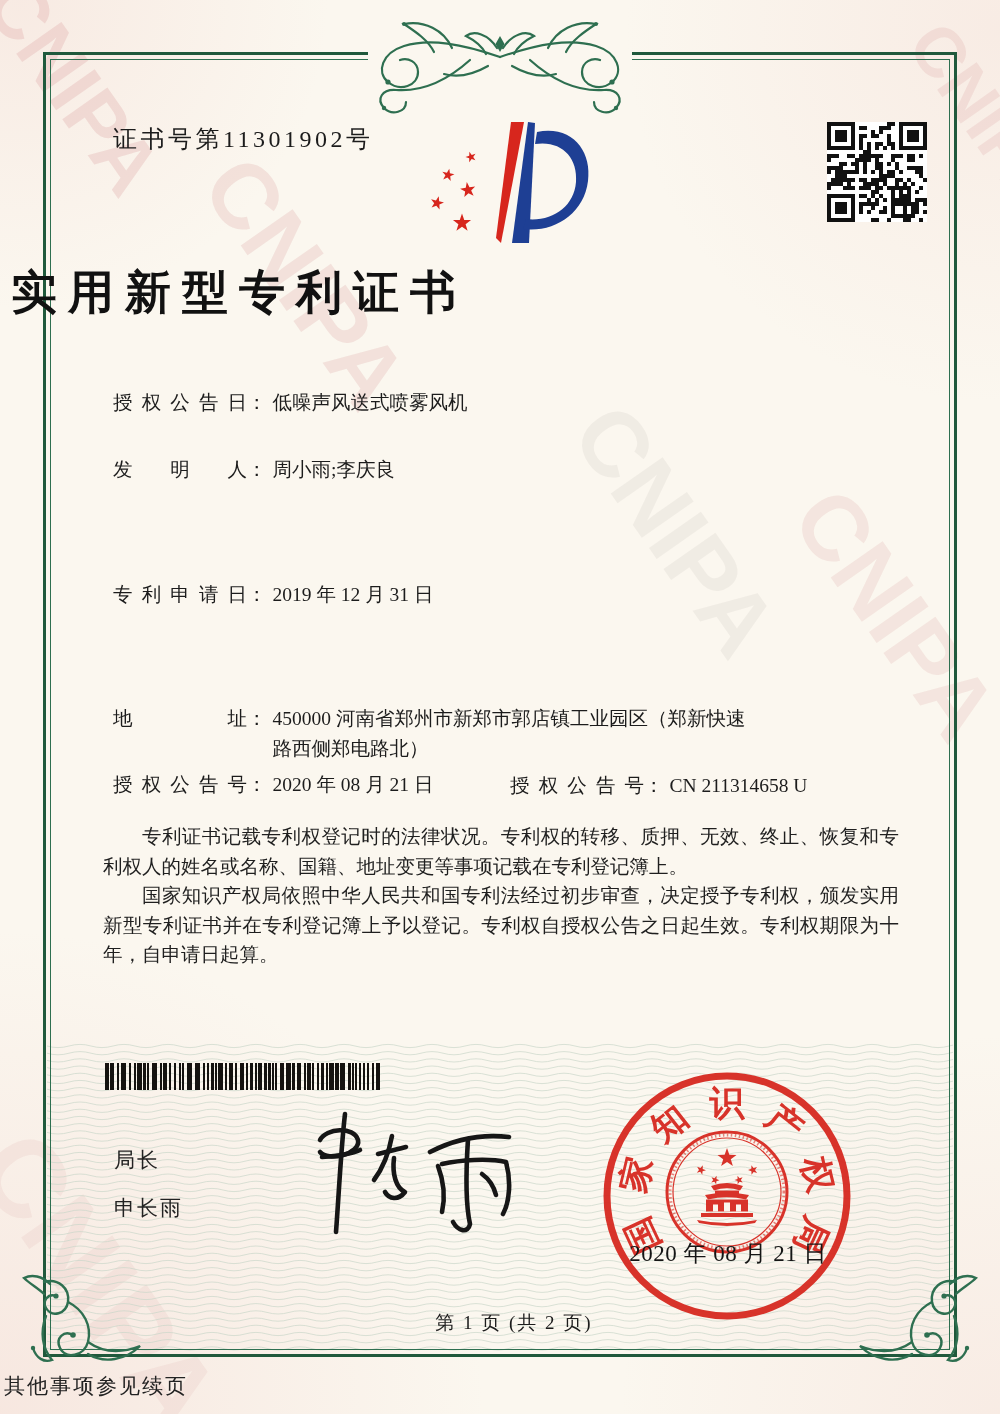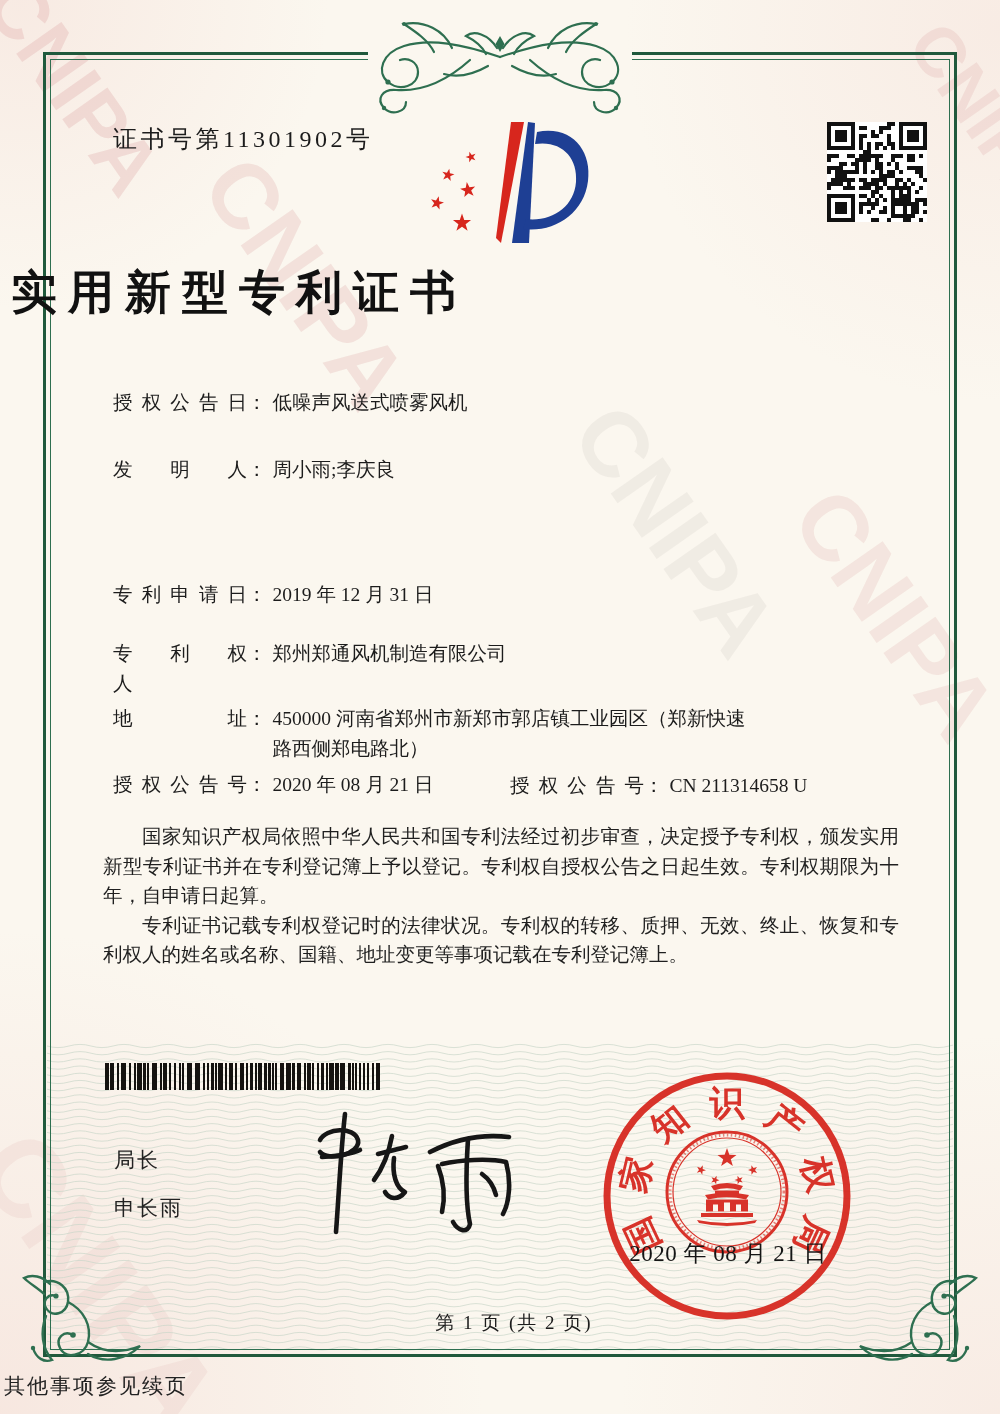--- a/index.html
+++ b/index.html
@@ -506,34 +506,31 @@
 
   <div class="field-row" style="top:388px">
     <span class="flabel">授权公告日</span><span class="fcolon">：</span><span class="fvalue">低噪声风送式喷雾风机</span>
   </div>
   <div class="field-row" style="top:455px">
     <span class="flabel">发　明　人</span><span class="fcolon">：</span><span class="fvalue">周小雨;李庆良</span>
   </div>
   <div class="field-row" style="top:580px">
     <span class="flabel">专利申请日</span><span class="fcolon">：</span><span class="fvalue">2019 年 12 月 31 日</span>
   </div>
-  <div class="field-row" style="top:639px">
-    <span class="flabel">专　利　权　人</span><span class="fcolon">：</span><span class="fvalue">郑州郑通风机制造有限公司</span>
-  </div>
   <div class="field-row" style="top:704px">
     <span class="flabel">地　　址</span><span class="fcolon">：</span><span class="fvalue wrap">450000 河南省郑州市新郑市郭店镇工业园区（郑新快速路西侧郑电路北）</span>
   </div>
   <div class="field-row" style="top:770px;width:800px">
     <span><span class="flabel">授权公告号</span><span class="fcolon">：</span><span class="fvalue">2020 年 08 月 21 日</span></span>
     <span class="pair2"><span class="flabel">授权公告号</span><span class="fcolon">：</span><span class="fvalue">CN 211314658 U</span></span>
   </div>
 
   <div class="body-text">
+    <p>专利证书记载专利权登记时的法律状况。专利权的转移、质押、无效、终止、恢复和专利权人的姓名或名称、国籍、地址变更等事项记载在专利登记簿上。</p>
     <p>国家知识产权局依照中华人民共和国专利法经过初步审查，决定授予专利权，颁发实用新型专利证书并在专利登记簿上予以登记。专利权自授权公告之日起生效。专利权期限为十年，自申请日起算。</p>
-    <p>专利证书记载专利权登记时的法律状况。专利权的转移、质押、无效、终止、恢复和专利权人的姓名或名称、国籍、地址变更等事项记载在专利登记簿上。</p>
   </div>
 
   <div class="barcode">
     <svg id="barcodeSvg" width="283" height="27">
         <rect x="0" y="0" width="4" height="27" fill="#15120f"></rect>
         <rect x="5" y="0" width="4" height="27" fill="#15120f"></rect>
         <rect x="12" y="0" width="2" height="27" fill="#15120f"></rect>
         <rect x="16" y="0" width="5" height="27" fill="#15120f"></rect>
         <rect x="24" y="0" width="2" height="27" fill="#15120f"></rect>
         <rect x="29" y="0" width="2" height="27" fill="#15120f"></rect>

